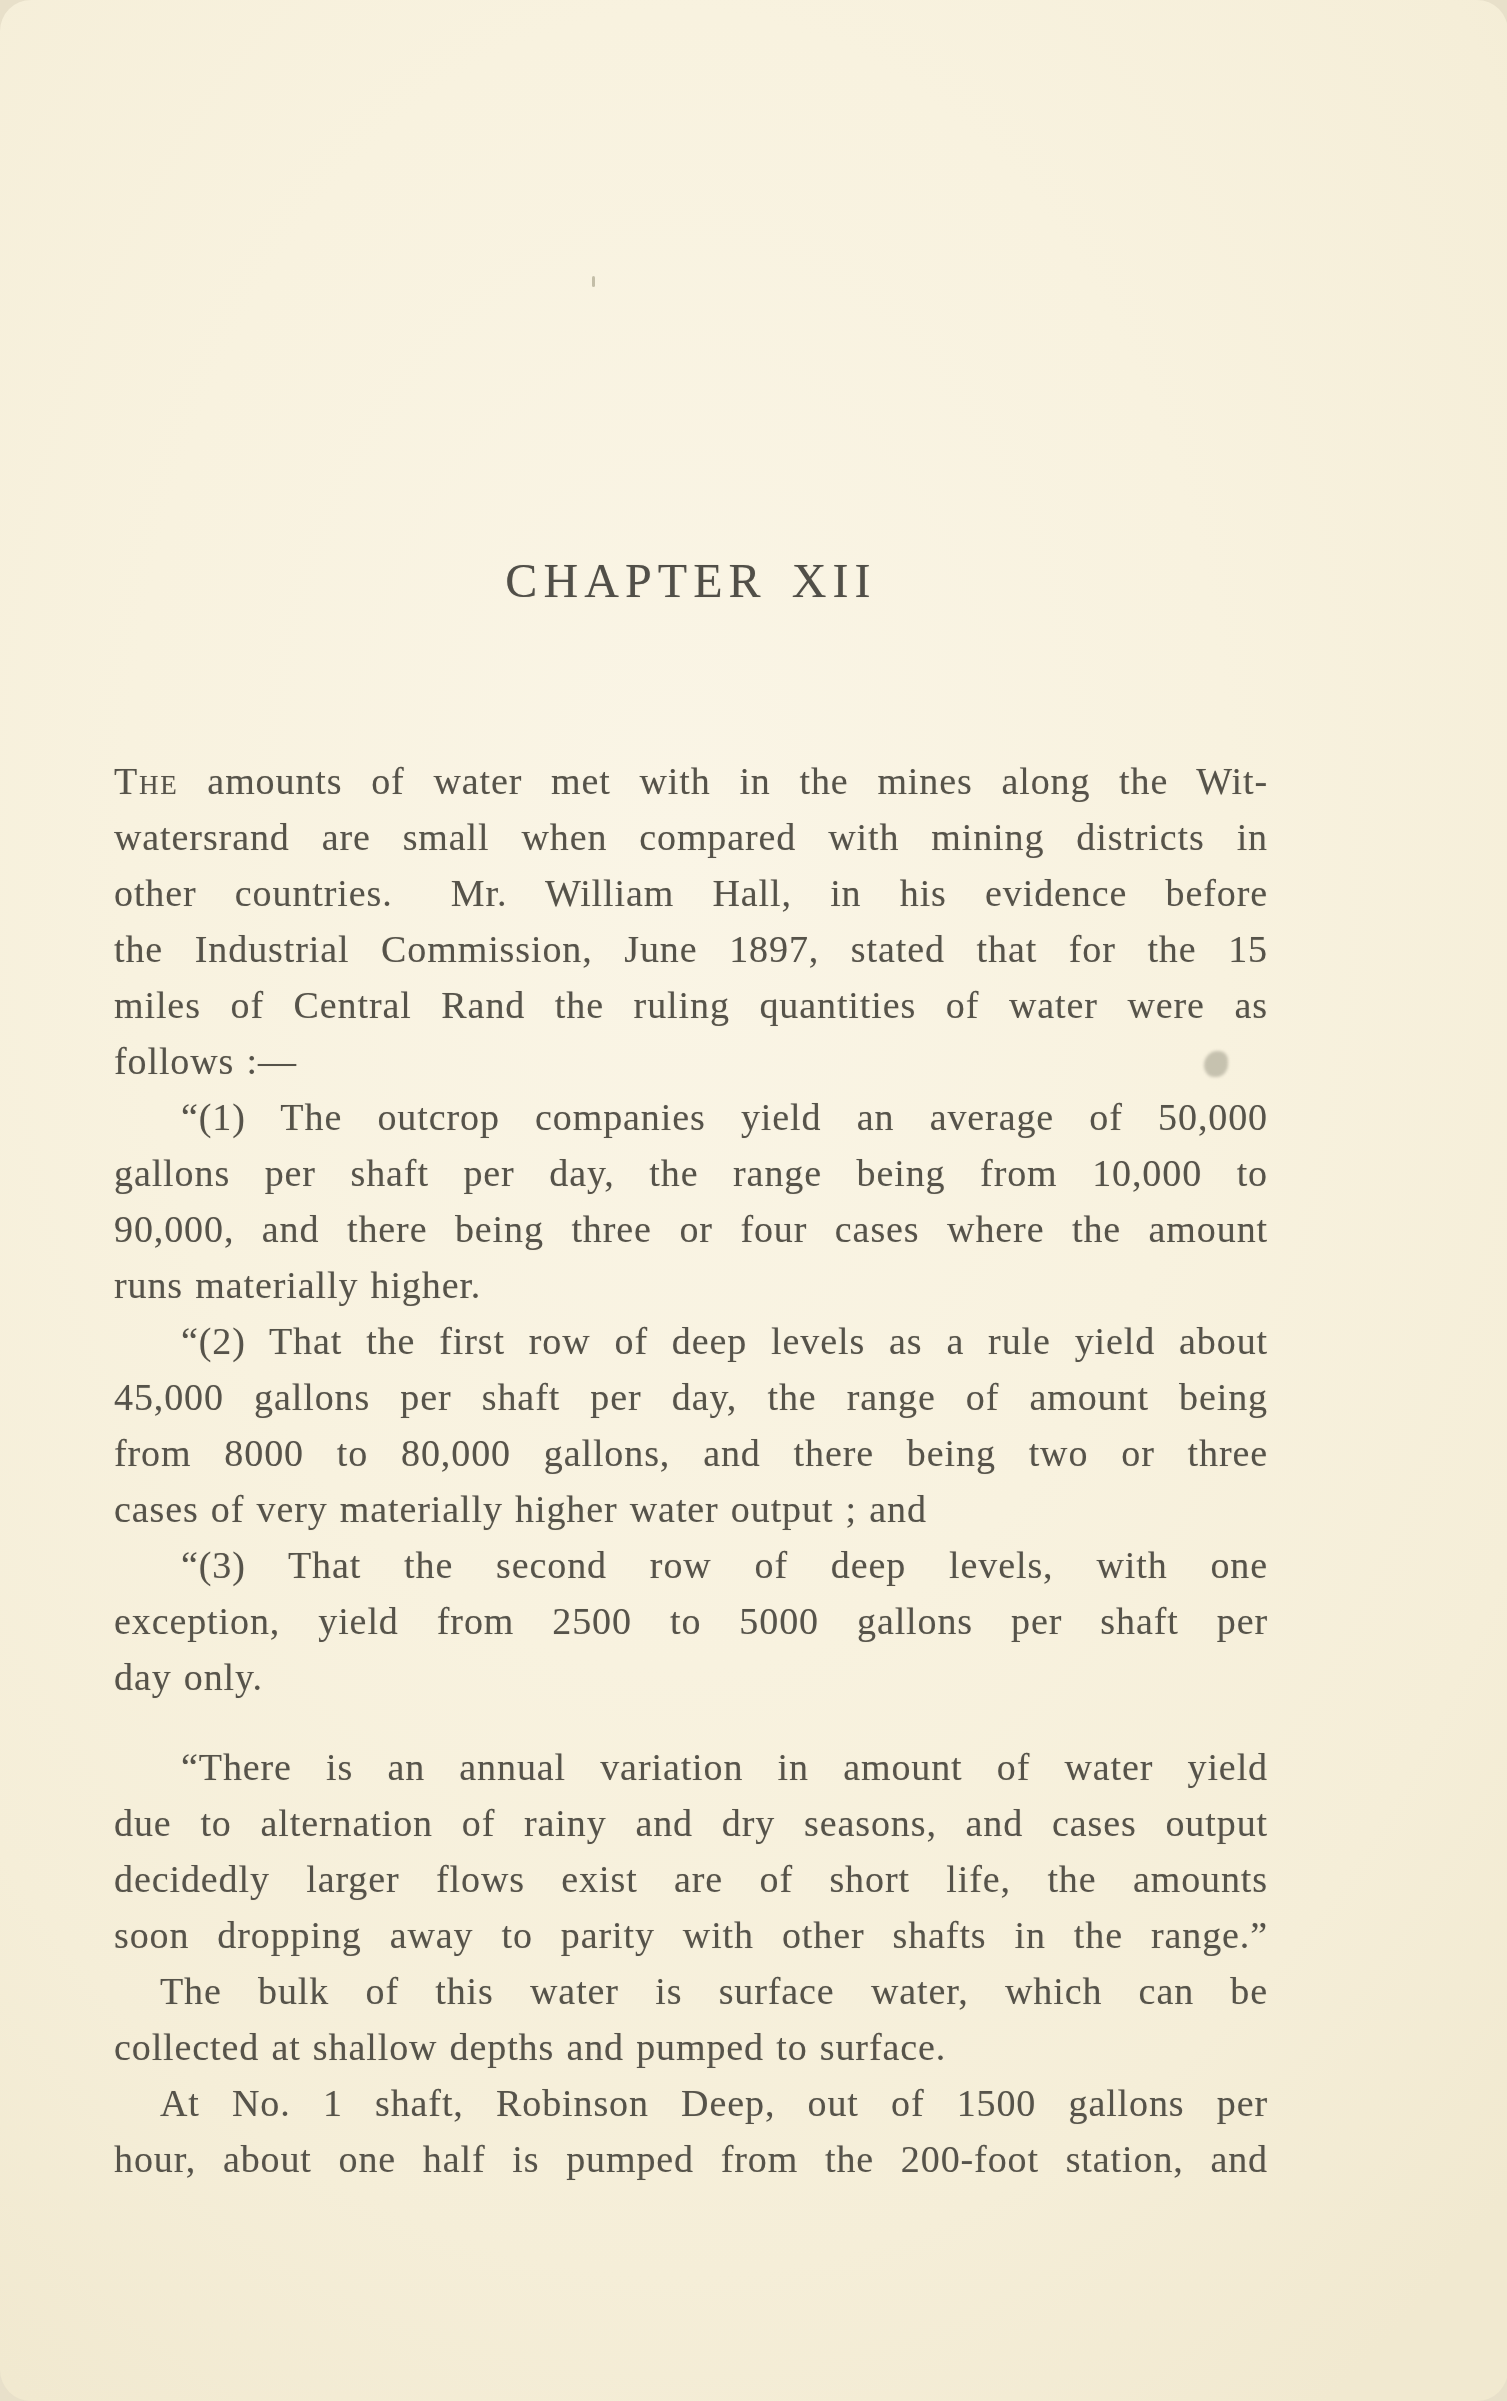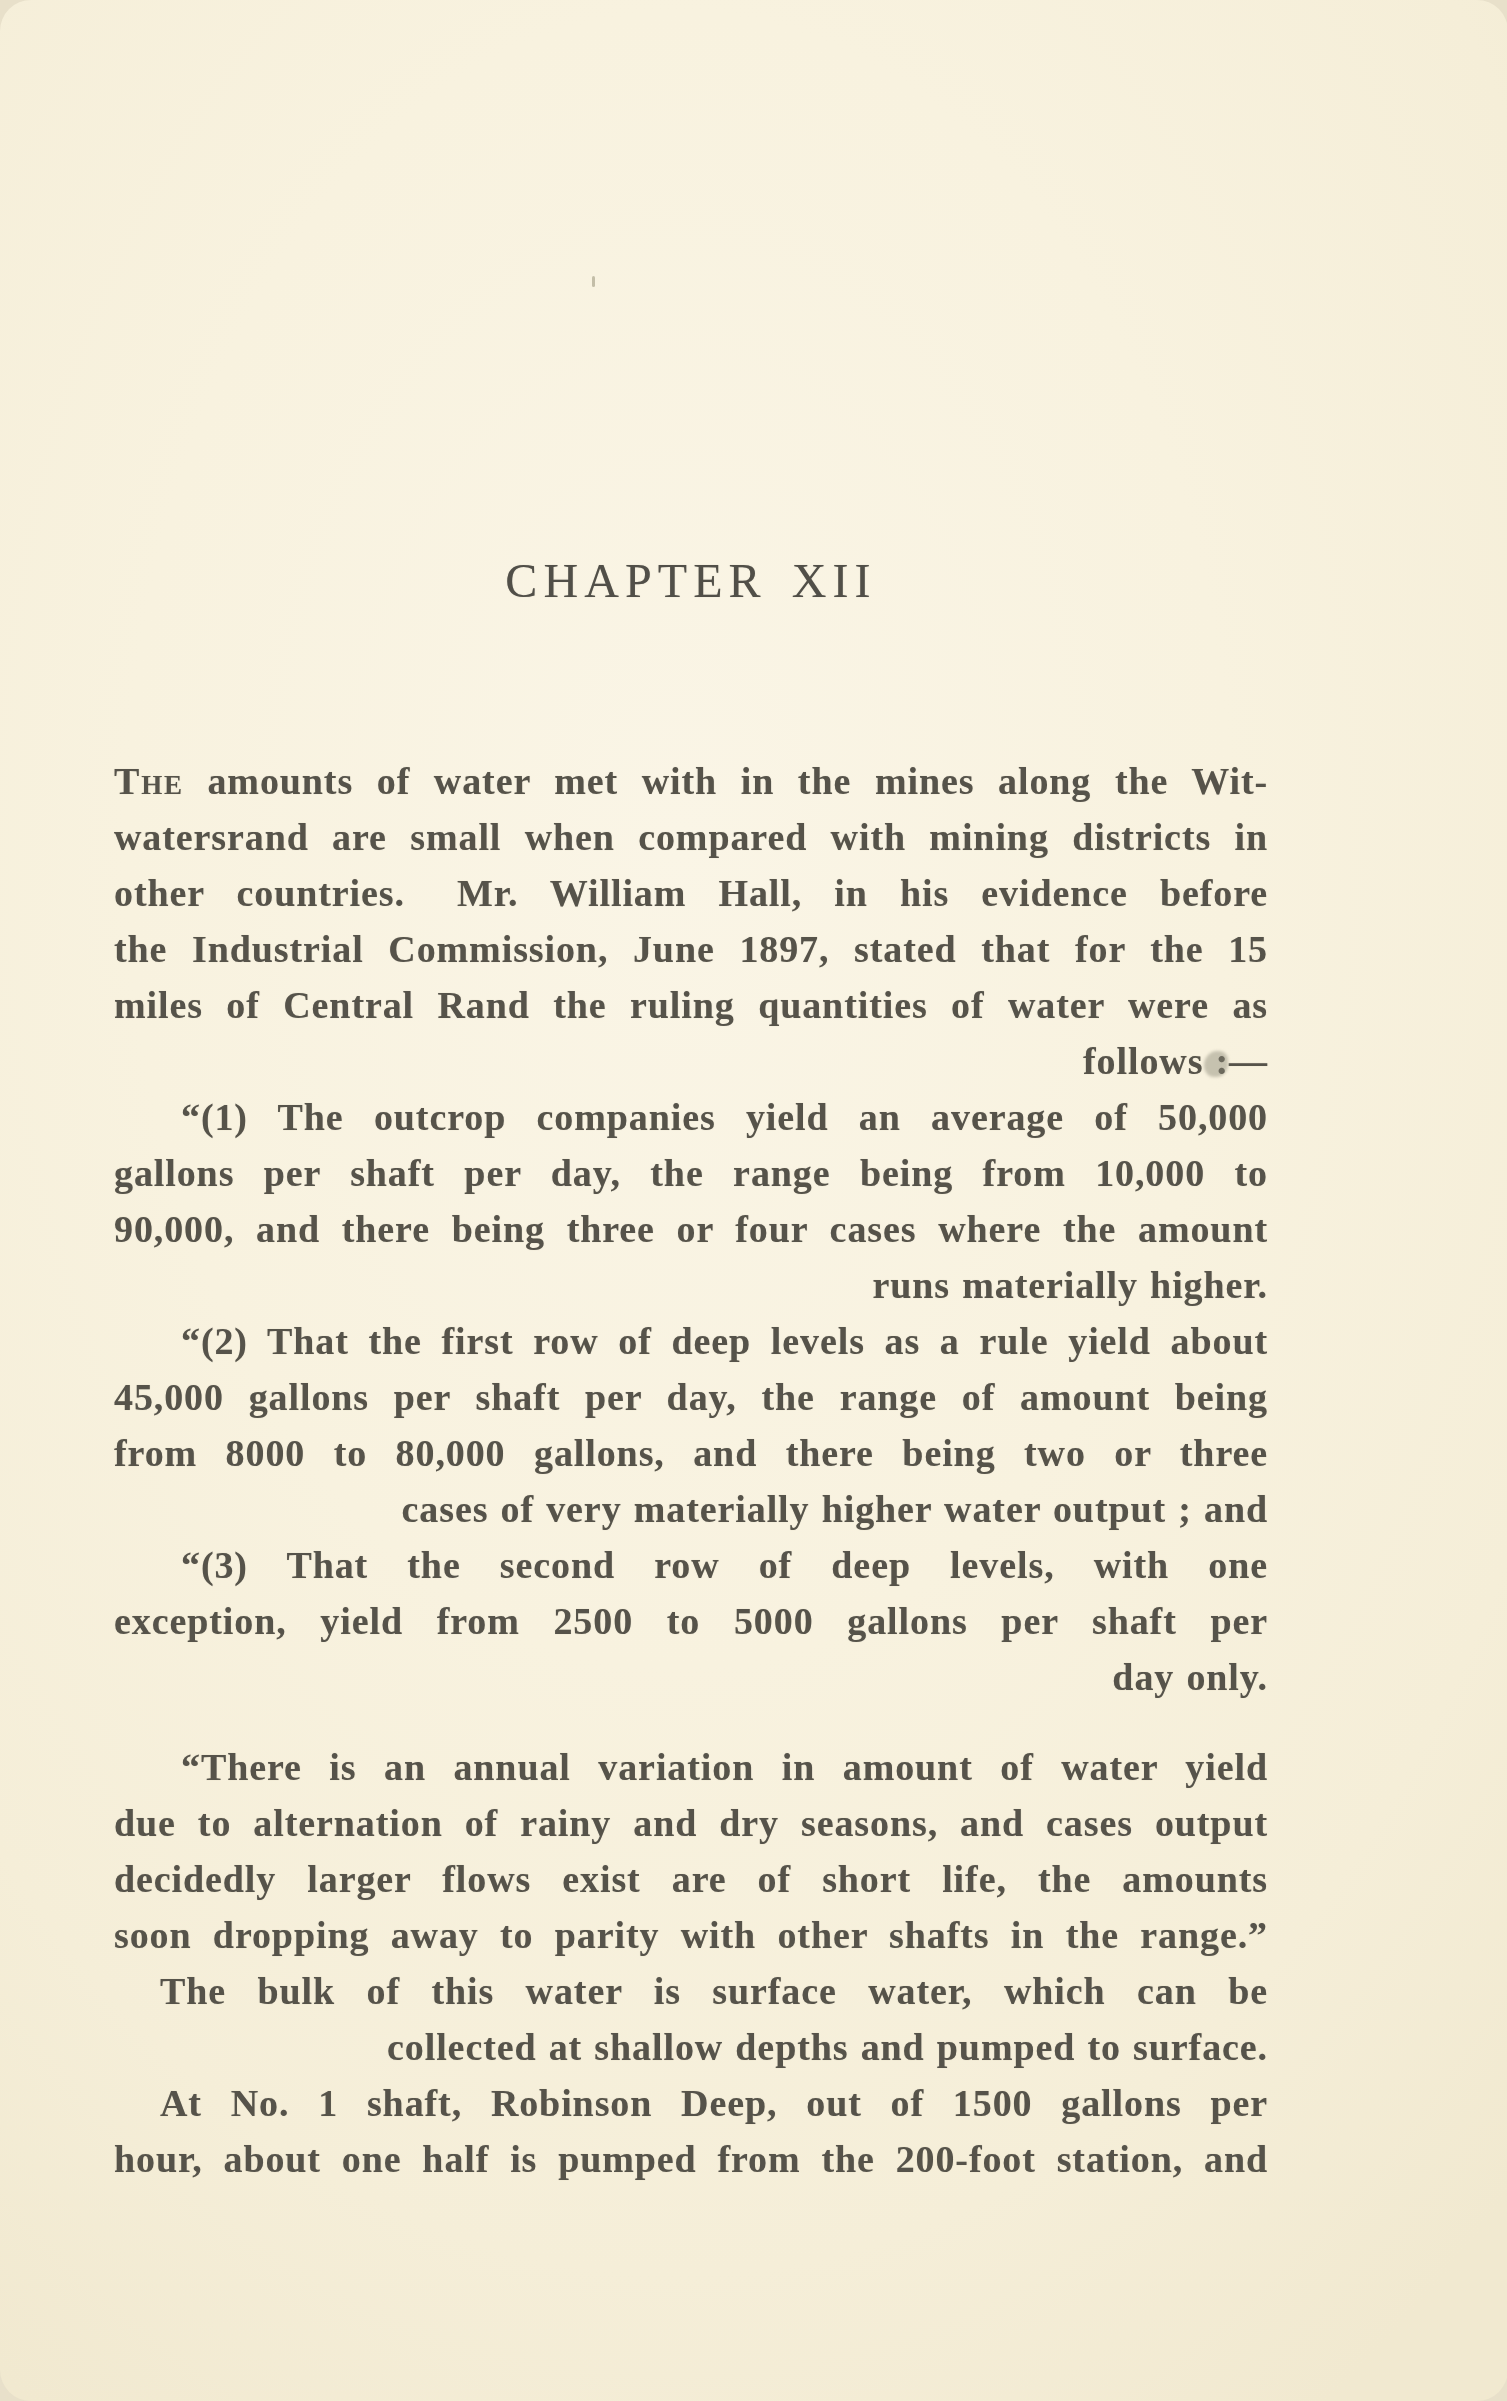--- a/index.html
+++ b/index.html
@@ -47,40 +47,39 @@
     word-spacing: 8.8px;
     text-align: center;
     color: #55534c;
     text-shadow: 0 0 0.9px rgba(85,83,76,0.3);
   }
   .text-block {
     position: absolute;
     top: 753px;
     left: 114px;
     width: 1154px;
-    font-weight: bold;
   }
   .line {
     height: 56px;
     line-height: 56px;
     font-size: 38px;
     letter-spacing: 0.9px;
     word-spacing: 1.8px;
     white-space: normal;
     overflow: visible;
     color: #56534a;
     text-shadow: 0 0 0.9px rgba(86,83,74,0.3);
   }
   .line.j {
     text-align: justify;
     text-align-last: justify;
     text-justify: inter-word;
   }
   .line.l {
-    text-align: right;
+    text-align: left;
   }
   .smallcaps {
     font-variant: small-caps;
     letter-spacing: 1.8px;
   }
   .smudge {
     position: absolute;
     left: 1204px;
     top: 1051px;
     width: 23.6px;

